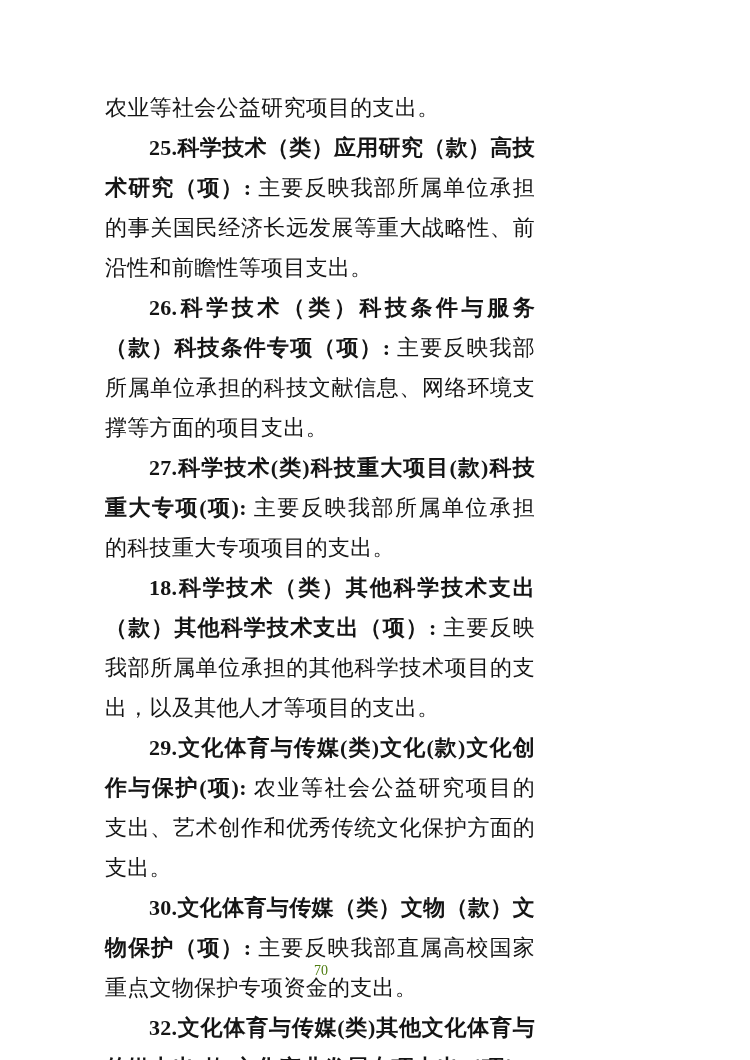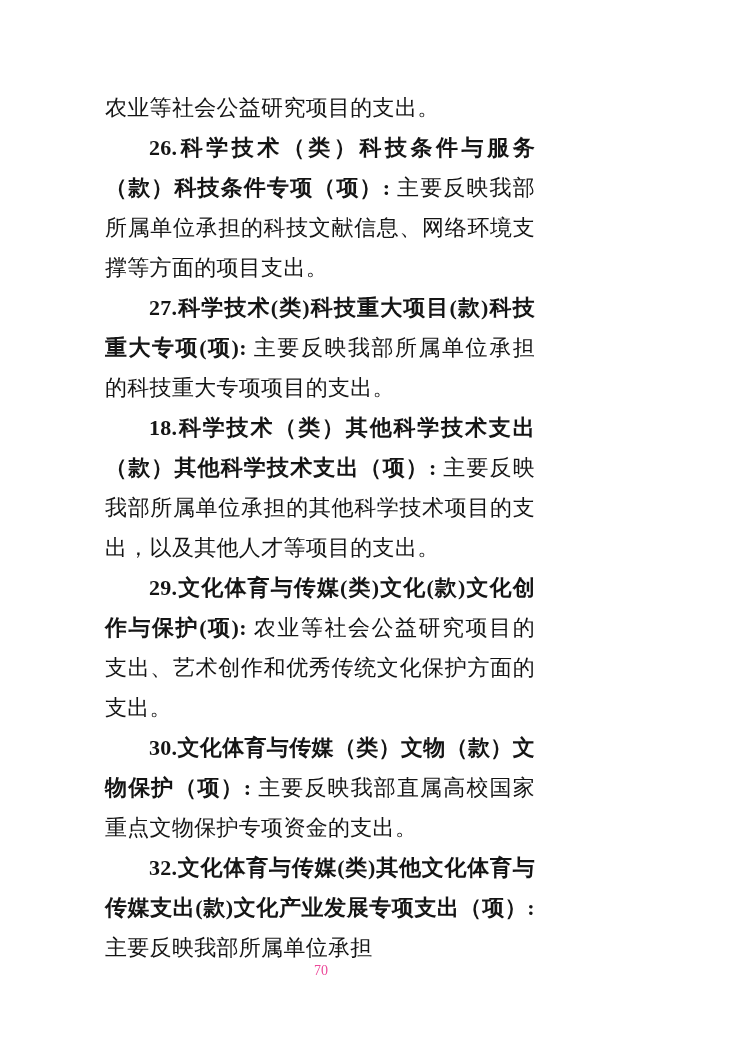--- a/index.html
+++ b/index.html
@@ -33,31 +33,32 @@
   .item-label {
     font-weight: bold;
   }
   .page-number {
     position: absolute;
     left: 0;
     right: 0;
     top: 963px;
     text-align: center;
     font-size: 14px;
-    color: #ec4899;
+    color: #4d7c0f;
     font-family: "Liberation Serif", "DejaVu Serif", serif;
   }
 </style>
 </head>
 <body>
 
 <div class="page">
 
   <p class="para">农业等社会公益研究项目的支出。</p>
 
+  <p class="para indent"><span class="item-label">25.科学技术（类）应用研究（款）高技术研究（项）:</span><span> 主要反映我部所属单位承担的事关国民经济长远发展等重大战略性、前沿性和前瞻性等项目支出。</span></p>
 
   <p class="para indent"><span class="item-label">26.科学技术（类）科技条件与服务（款）科技条件专项（项）:</span><span> 主要反映我部所属单位承担的科技文献信息、网络环境支撑等方面的项目支出。</span></p>
 
   <p class="para indent"><span class="item-label">27.科学技术(类)科技重大项目(款)科技重大专项(项):</span><span> 主要反映我部所属单位承担的科技重大专项项目的支出。</span></p>
 
   <p class="para indent"><span class="item-label">18.科学技术（类）其他科学技术支出（款）其他科学技术支出（项）:</span><span> 主要反映我部所属单位承担的其他科学技术项目的支出，以及其他人才等项目的支出。</span></p>
 
   <p class="para indent"><span class="item-label">29.文化体育与传媒(类)文化(款)文化创作与保护(项):</span><span> 农业等社会公益研究项目的支出、艺术创作和优秀传统文化保护方面的支出。</span></p>
 
   <p class="para indent"><span class="item-label">30.文化体育与传媒（类）文物（款）文物保护（项）:</span><span> 主要反映我部直属高校国家重点文物保护专项资金的支出。</span></p>

